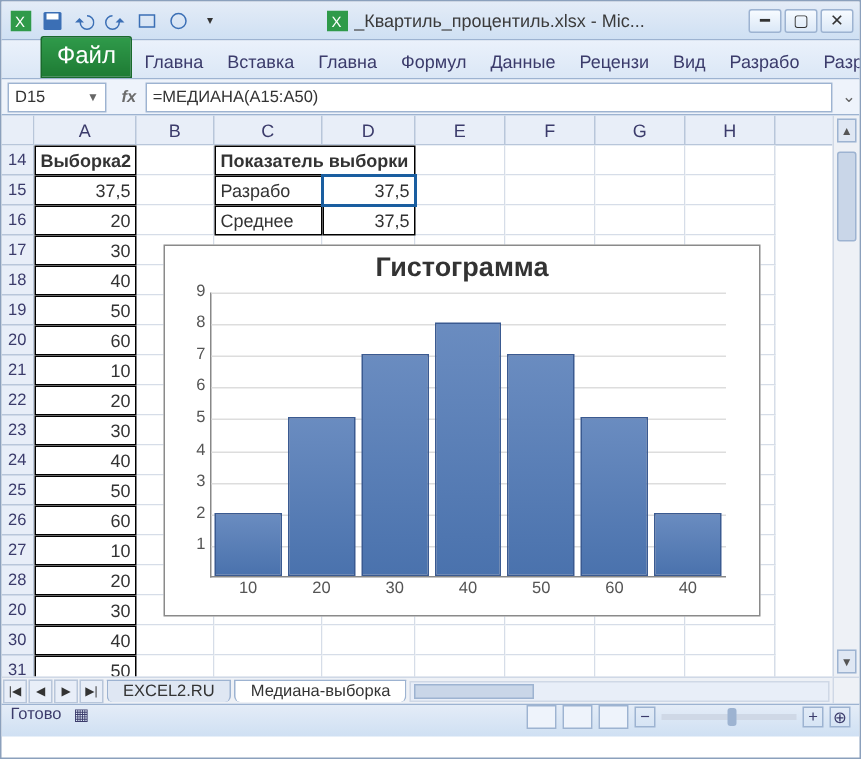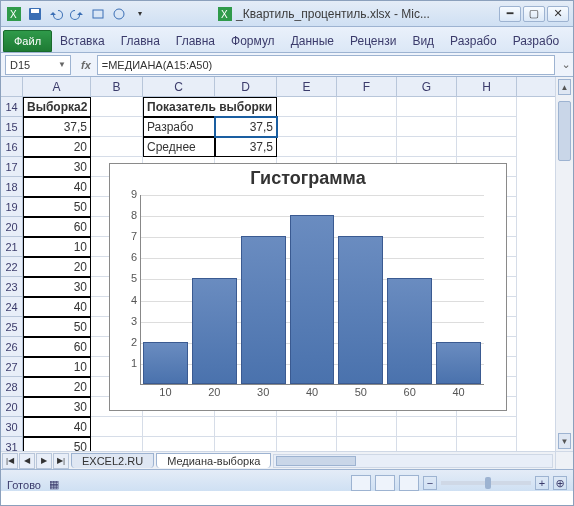--- a/index.html
+++ b/index.html
@@ -8,21 +8,21 @@
   
   .titlebar { height: 26px; background: linear-gradient(#e4ecf7,#cfe0f3); border-bottom: 1px solid #9db3d1; display: flex; align-items: center; padding: 0 4px; gap: 2px; }
   .qat { display: flex; gap: 3px; align-items: center; }
   .qat-btn { width: 18px; height: 18px; display: flex; align-items: center; justify-content: center; cursor: pointer; border-radius:2px;}
   .wintitle { flex: 1; text-align: center; font-size: 12px; color: #3b3b3b; display:flex; align-items:center; justify-content:center; gap:4px;}
   .winctl { display: flex; gap: 2px; }
   .winctl .btn { width: 22px; height: 16px; background: linear-gradient(#f7fbff,#dbe8f7); border:1px solid #9db3d1; border-radius:2px; display:flex; align-items:center; justify-content:center; cursor:pointer;}
 
   
   .ribbon { height: 26px; background: linear-gradient(#eaf1fb,#dbe7f6); border-bottom:1px solid #9db3d1; display:flex; align-items:flex-end; padding:0 2px;}
-  .file-tab { background:#1e7b34; background:linear-gradient(#2f9a4a,#1e7b34); color:#fff; padding:4px 10px; font-size:11px; border-radius:2px 2px 0 0; border:1px solid #196a2c; cursor:pointer;}
+  .file-tab { background:#1e7b34; background:linear-gradient(#2f9a4a,#1e7b34); color:#fff; padding:4px 10px; font-size:16px; border-radius:2px 2px 0 0; border:1px solid #196a2c; cursor:pointer;margin-left:24px;}
   .ribbon-tab { padding:4px 8px; font-size:12px; color:#3b3b6b; cursor:pointer;}
 
   
   .fxbar { height: 24px; border-bottom:1px solid #9db3d1; display:flex; align-items:center; background:#eef3fb;}
   .namebox { width:66px; height:20px; border:1px solid #9db3d1; background:#fff; margin:0 4px; display:flex; align-items:center; padding:0 4px; font-size:11px;}
   .namebox .dd { margin-left:auto; font-size:8px; color:#666;}
   .fxlabel { font-style:italic; font-weight:bold; color:#6b6b6b; padding:0 6px;}
   .formula { flex:1; height:20px; border:1px solid #9db3d1; background:#fff; margin-right:4px; display:flex; align-items:center; padding:0 4px; font-size:11px;}
   .fx-expand { width:14px; text-align:center; color:#666; cursor:pointer;}
 
@@ -55,21 +55,21 @@
   .hscroll { position:absolute; left:0; right:18px; bottom:0; height:18px; background:#eef1f6; border-top:1px solid #cfd8e6; display:flex; align-items:center;}
   .sheettabs { display:flex; align-items:center; height:100%;}
   .sheetnav { width:16px; height:16px; border:1px solid #b8c6da; background:#e8eef8; margin-left:1px; display:flex; align-items:center; justify-content:center; font-size:8px; cursor:pointer;}
   .sheettab { padding:1px 10px; background:#fff; border:1px solid #9db3d1; border-bottom:none; border-radius:0 0 4px 4px; font-size:11px; margin-left:2px; cursor:pointer;}
   .sheettab.inactive { background:#dfe7f3;}
   .hsb { flex:1; margin:0 2px; height:14px; background:#e8eef8; border:1px solid #cfd8e6; position:relative;}
   .hsb .thumb { position:absolute; left:2px; top:1px; bottom:1px; width:80px; background:#c9d6e8; border:1px solid #9db3d1;}
   .scroll-corner{position:absolute; right:0; bottom:0; width:18px; height:18px; background:#eef1f6; border-left:1px solid #cfd8e6; border-top:1px solid #cfd8e6;}
 
   
-  .status { height:22px; background:linear-gradient(#e4ecf7,#cfe0f3); border-top:1px solid #9db3d1; display:flex; align-items:flex-end; padding:0 6px; font-size:11px; color:#3b3b6b;}
+  .status { height:22px; background:linear-gradient(#e4ecf7,#cfe0f3); border-top:1px solid #9db3d1; display:flex; align-items:flex-start; padding:0 6px; font-size:11px; color:#3b3b6b;}
   .status .right { margin-left:auto; display:flex; align-items:center; gap:4px;}
   .viewbtn { width:20px; height:16px; border:1px solid #9db3d1; background:#eef3fb; cursor:pointer;}
   .zoom-slider { width:90px; height:4px; background:#cfd8e6; position:relative;}
   .zoom-slider .th { position:absolute; top:-4px; left:44px; width:6px; height:12px; background:#9db3d1; border-radius:2px;}
   .zoom-end { width:14px; height:14px; border:1px solid #9db3d1; display:flex; align-items:center; justify-content:center; cursor:pointer;}
 </style>
 </head>
 <body>
 
 <div class="titlebar">
@@ -118,22 +118,22 @@
   <div class="winctl">
     <div class="btn">━</div>
     <div class="btn">▢</div>
     <div class="btn">✕</div>
   </div>
 </div>
 
 <div class="ribbon">
   <div class="file-tab">Файл</div>
   <div id="ribbon-tabs" style="display: flex;">
+      <span class="ribbon-tab">Главна</span>
       <span class="ribbon-tab">Вставка</span>
-      <span class="ribbon-tab">Главна</span>
       <span class="ribbon-tab">Главна</span>
       <span class="ribbon-tab">Формул</span>
       <span class="ribbon-tab">Данные</span>
       <span class="ribbon-tab">Рецензи</span>
       <span class="ribbon-tab">Вид</span>
       <span class="ribbon-tab">Разрабо</span>
     </div>
     <span class="ribbon-tab">Разрабо</span>
 
 </div>

